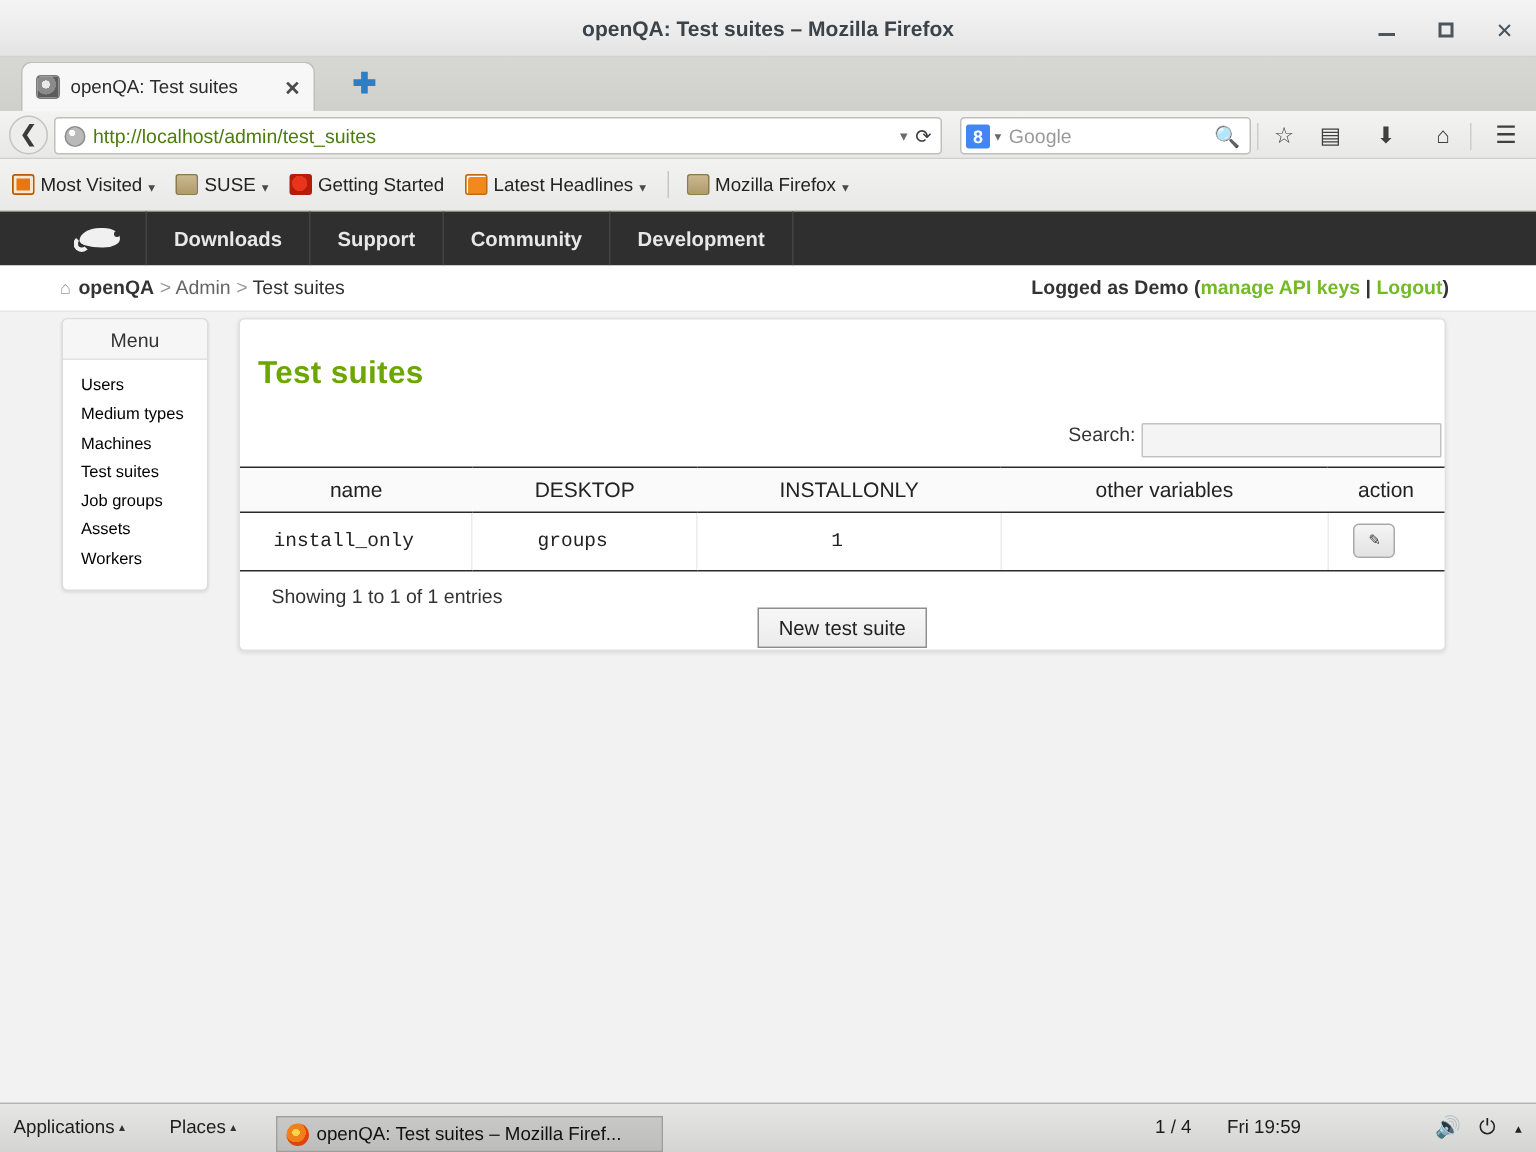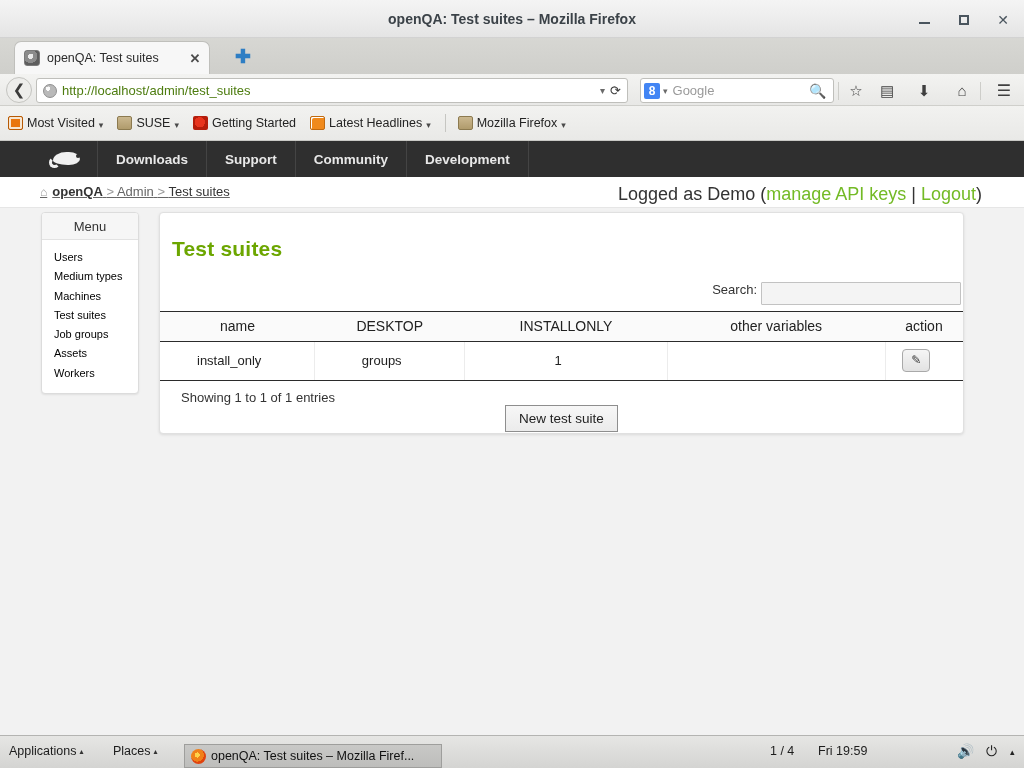--- a/index.html
+++ b/index.html
@@ -160,26 +160,26 @@
     display: flex; align-items: center; padding: 0 18px; height: 36px;
     color: #e8e8e8; font-size: 13.5px; font-weight: bold; text-decoration: none;
     border-right: 1px solid #444;
   }
 
   
   .crumbrow {
     position: absolute; top: 177px; left: 0; width: 1024px; height: 31px;
     background: #ffffff; border-bottom: 1px solid #e6e6e6;
   }
-  .crumb { position: absolute; left: 40px; top: 7px; font-size: 13px; color: #666; text-decoration: underline; }
+  .crumb { position: absolute; left: 40px; top: 7px; font-size: 13px; color: #666; }
   .crumb .home-ico { color: #9a9a9a; margin-right: 5px; font-size: 12px; }
   .crumb .cur { color: #333; }
   .crumb .b-strong { color: #333; font-weight: bold; }
   .crumb .sep { color: #999; }
-  .loginfo { position: absolute; right: 42px; top: 7px; font-size: 18px; color: #333; }
+  .loginfo { position: absolute; right: 58px; top: 7px; font-size: 13px; color: #333; font-weight: bold; }
   .loginfo a { color: #73ba25; text-decoration: none; }
 
   
   .pagebody {
     position: absolute; top: 208px; left: 0; width: 1024px; height: 527px;
     background: #f2f2f2;
   }
 
   
   .sidebar {
@@ -218,21 +218,21 @@
     border: 1px solid #c2c2c2; border-radius: 1px;
   }
   table.dt { width: 100%; border-collapse: collapse; }
   table.dt thead th {
     font-size: 14px; font-weight: normal; color: #222; text-align: center;
     padding: 6px 0 7px 0; background: #fafafa;
     border-top: 1px solid #2b2b2b; border-bottom: 1px solid #2b2b2b;
   }
   table.dt tbody td {
     font-size: 13px; color: #222; text-align: center; padding: 7px 16px 8px 0;
-    border-right: 1px solid #ececec; border-bottom: 1px solid #2b2b2b;
+    border-right: 1px solid #ececec; border-bottom: 1px solid #2b2b2b; font-family: Liberation Mono, monospace;
   }
   table.dt tbody td:last-child { border-right: none; }
   .col-name { width: 155px; }
   .col-desktop { width: 150px; }
   .col-installonly { width: 203px; }
   .col-other { width: 218px; }
   .col-action { width: 78px; }
   .editbtn {
     display: inline-block; width: 28px; height: 23px; line-height: 21px;
     background: linear-gradient(to bottom,#f5f5f5,#e2e2e2);

